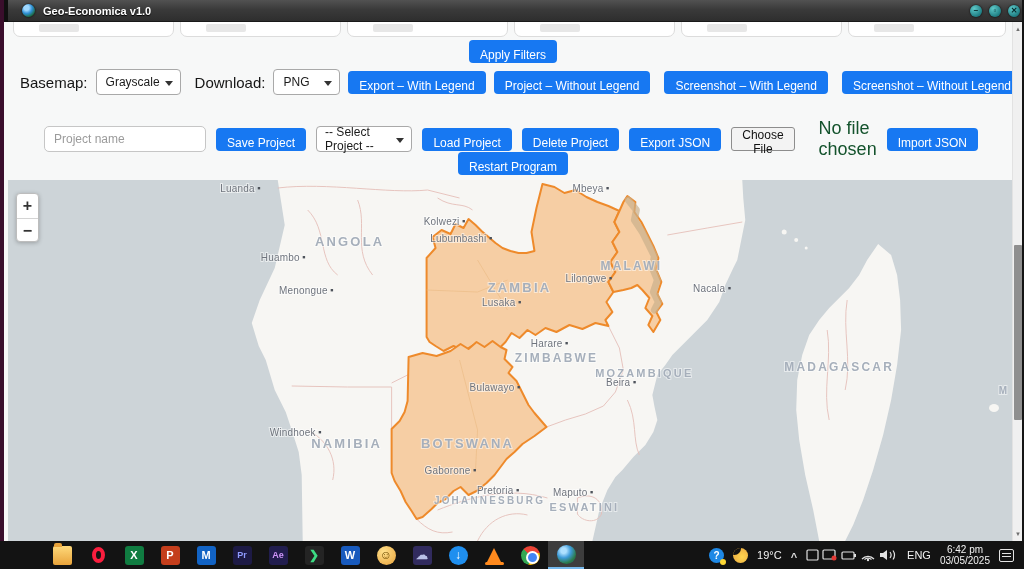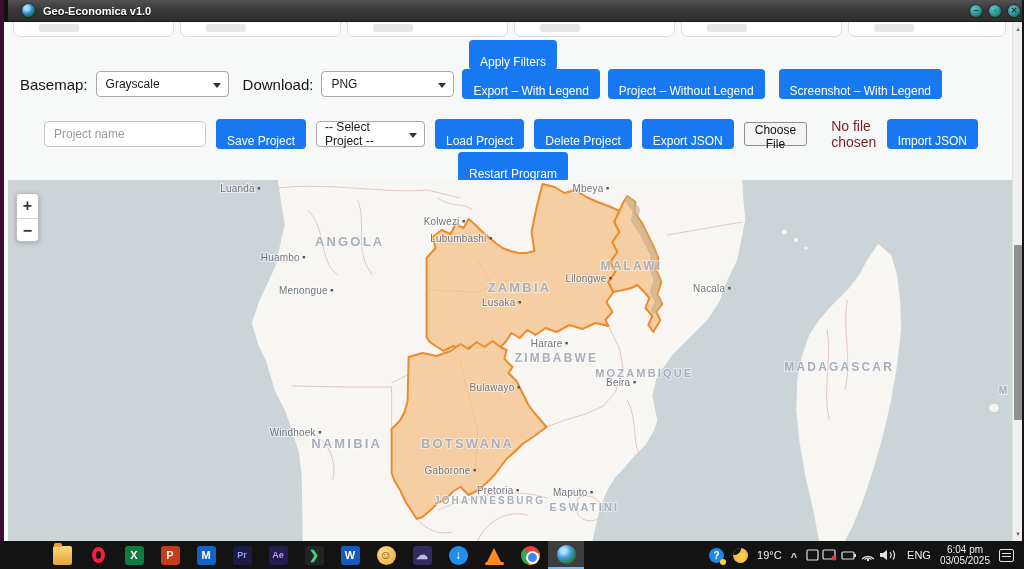--- a/index.html
+++ b/index.html
@@ -22,41 +22,41 @@
 
   
   #content { position:absolute; left:4px; top:22px; width:1018px; height:519px; background:#f7f8f8; overflow:hidden;}
 
   
   .cut-card { position:absolute; top:-11px; height:26px; width:161px; background:#fff;
     border:1px solid #dcdcdc; border-radius:7px;}
   .cut-card .pill { position:absolute; left:25px; bottom:4px; width:40px; height:8px; background:#e7e7e7; border-radius:2px;}
 
   .blue-btn { background:#1778f2; color:#fff; border:none; border-radius:4px;
-    font-family:"Liberation Sans",sans-serif; font-size:12px; padding:15px 11px; height:23px;
+    font-family:"Liberation Sans",sans-serif; font-size:12px; padding:8px 11px; height:23px;
     white-space:nowrap; cursor:pointer;}
   .row { position:absolute; left:0; width:1018px; display:flex; align-items:center;}
   #row-filters { top:18px; justify-content:center; gap:15px;}
   #row-export { top:47px; padding-left:16px; gap:8px;}
   #row-project { top:96px; padding-left:40px; padding-right:44px; gap:10px;}
   #row-restart { top:130px; justify-content:center;}
 
   .ctl-label { font-size:15px; color:#151515;}
   .fake-select { position:relative; width:133px; height:26px; background:#fff; border:1px solid #a9a9a9;
     border-radius:4px; font-size:12px; color:#1a1a1a; display:flex; align-items:center; padding:0 20px 0 9px; cursor:pointer;}
   .fake-select.wide { width:148px;padding-left:8px;}
   .chev { position:absolute; right:7px; top:11px; width:0; height:0;
     border-left:4px solid transparent; border-right:4px solid transparent; border-top:5px solid #333;}
   #project-input { width:162px; height:26px; border:1px solid #c6c6c6; border-radius:5px;
     font-size:12px; padding:0 9px; color:#222; background:#fff;}
   #project-input::placeholder { color:#9b9b9b;}
   #file-group { display:flex; align-items:center; gap:24px;}
   #choose-file-btn { height:24px; background:#f3f3f3; border:1px solid #8d8d8d; border-radius:3px;
     font-size:12px; color:#111; padding:0 10px; cursor:pointer;}
-  #no-file-text { font-size:14px; color:#7f1d1d;}
+  #no-file-text { font-size:18px; color:#14532d;}
   #import-json-btn { margin-left:auto;}
 
   
   #map { position:absolute; left:4px; top:158px; width:1004px; height:361px; background:#cdd4d8; overflow:hidden;}
   #map svg { display:block; width:100%; height:100%;}
   #zoom-ctl { position:absolute; left:8px; top:13px; width:23px; height:49px; background:#fff;
     border:1px solid #bdbdbd; border-radius:4px; box-shadow:0 1px 4px rgba(0,0,0,.25); z-index:3;
     display:flex; flex-direction:column;}
   .zoom-cell { flex:1; text-align:center; font-size:16px; font-weight:bold; color:#333; line-height:24px; cursor:pointer;}
   #zoom-in { border-bottom:1px solid #d4d4d4;}
@@ -166,20 +166,21 @@
         <span class="chev"></span>
       </div>
       <span class="ctl-label" style="margin-left:6px">Download:</span>
       <div class="fake-select">
         <span>PNG</span>
         <span class="chev"></span>
       </div>
       <button class="blue-btn">Export – With Legend</button>
       <button class="blue-btn">Project – Without Legend</button>
       <button class="blue-btn" style="margin-left:6px">Screenshot – With Legend</button>
+      <button class="blue-btn" style="margin-left:6px">Screenshot – Without Legend</button>
     </div>
 
     <div class="row" id="row-project">
       <input id="project-input" placeholder="Project name" style="">
       <button class="blue-btn">Save Project</button>
       <div class="fake-select wide">
         <span>-- Select Project --</span>
         <span class="chev"></span>
       </div>
       <button class="blue-btn">Load Project</button>
@@ -387,19 +388,19 @@
           <path d="M56,12 A8,8 0 0 1 68,12"></path>
           <path d="M58.5,12.5 A5,5 0 0 1 65.5,12.5"></path>
           <circle cx="62" cy="13" r="1.2" fill="#e2e2e2" stroke="none"></circle>
           <path d="M74,6 L77,6 L81,3 L81,13 L77,10 L74,10 Z" fill="#e2e2e2" stroke="none"></path>
           <path d="M84,5 A5,5 0 0 1 84,11"></path>
           <path d="M87,3.5 A8,8 0 0 1 87,12.5"></path>
         </g>
       </svg>
       <span id="lang-text">ENG</span>
       <div id="clock">
-        <div>6:04 pm</div>
+        <div>6:42 pm</div>
         <div>03/05/2025</div>
       </div>
       <div id="notif-ic"></div>
     </div>
   </div>
 </div>
 
 </body></html>

